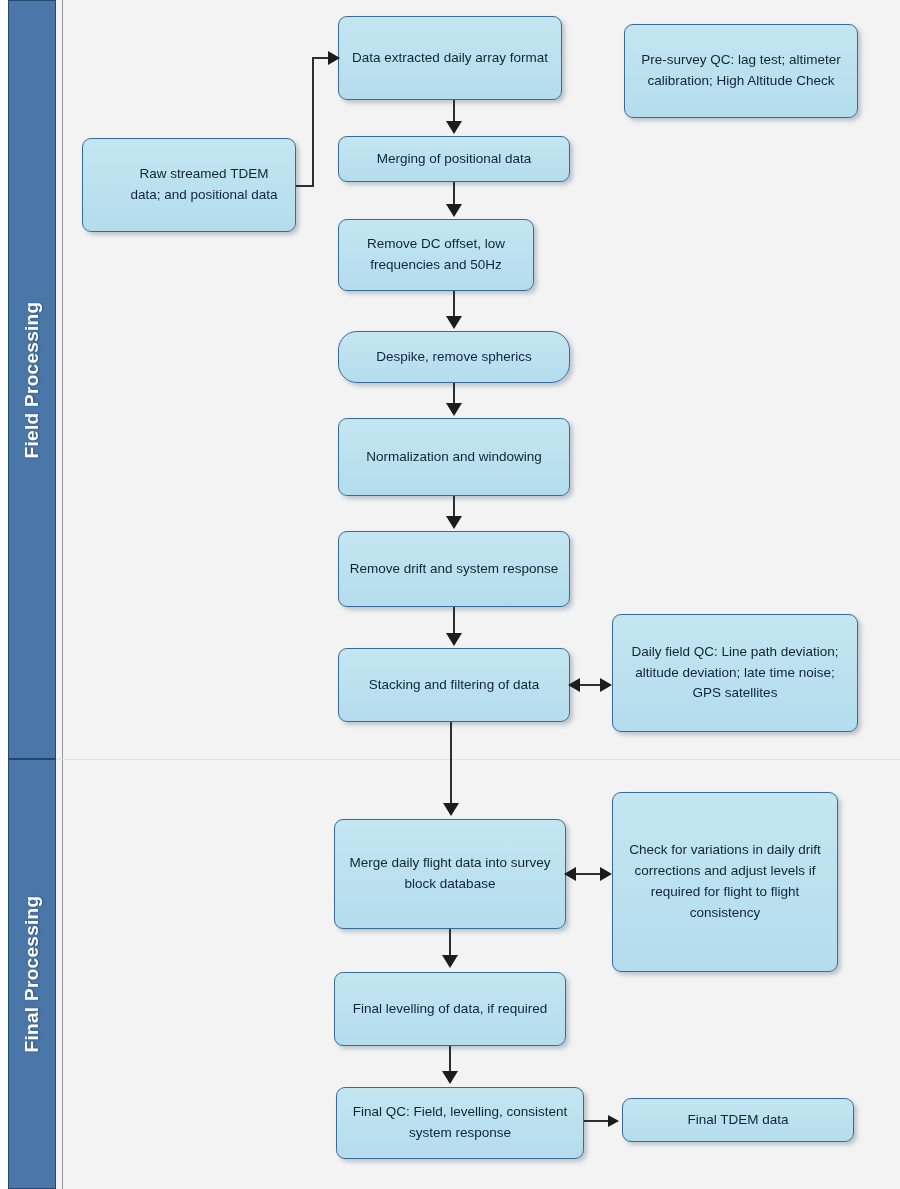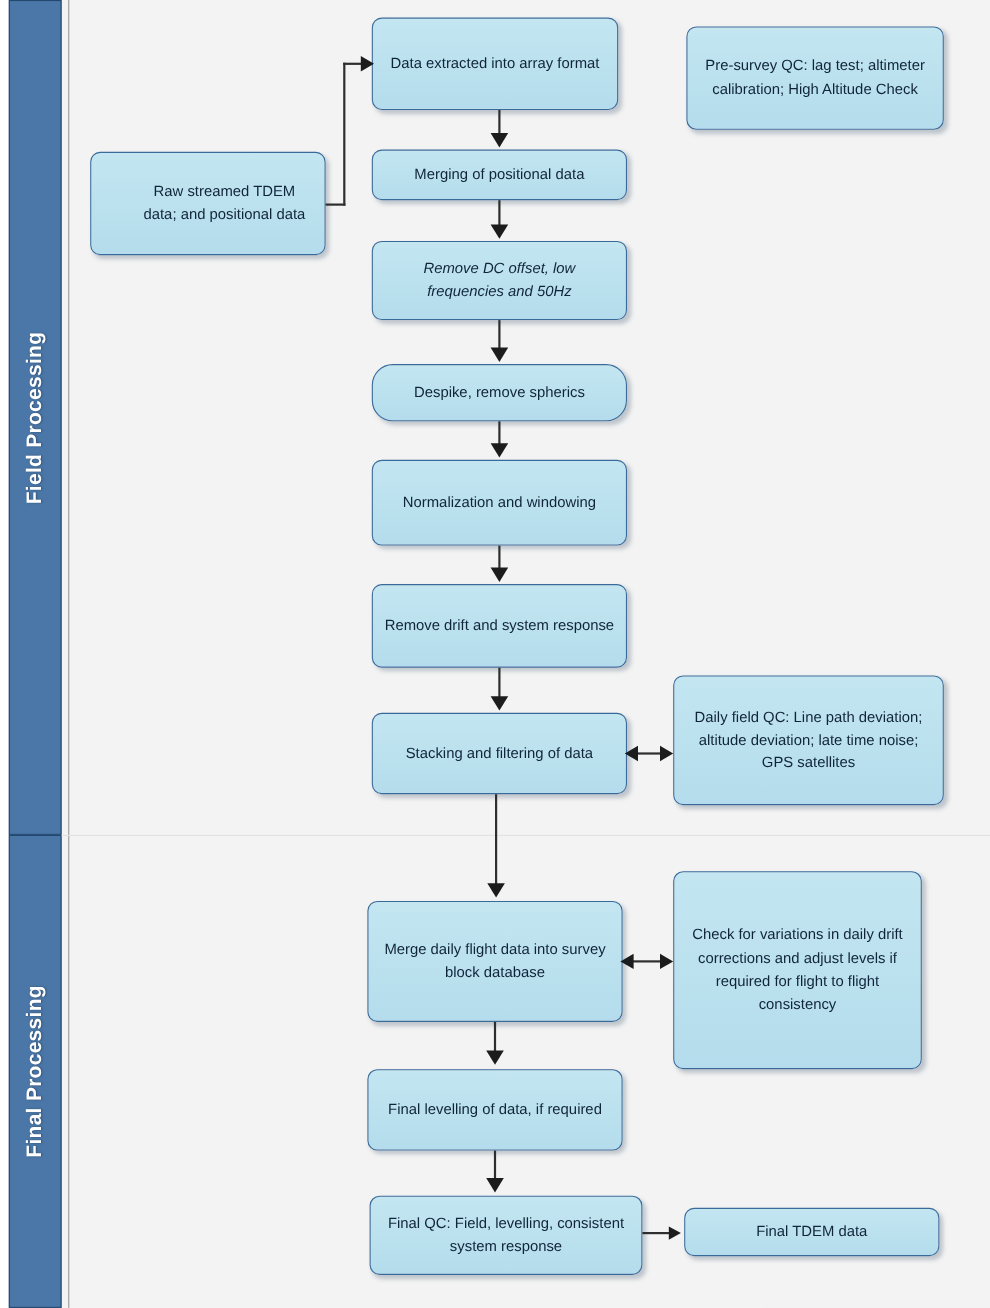--- a/index.html
+++ b/index.html
@@ -135,36 +135,36 @@
     <div class="lane-label">Field Processing</div>
   </div>
   <div class="lane" id="lane-final">
     <div class="lane-label">Final Processing</div>
   </div>
 
   <div class="sep-v" id="sep-v-lane"></div>
   <div class="sep-h" style="top:759px;"></div>
 
   <div class="node" id="n-extracted" style="left:338px; top:16px; width:224px; height:84px;">
-    <span>Data extracted into array format</span>
+    <span>Data extracted daily array format</span>
   </div>
 
   <div class="node" id="n-presurvey" style="left:624px; top:24px; width:234px; height:94px;">
     <span>Pre-survey QC: lag test; altimeter calibration; High Altitude Check</span>
   </div>
 
   <div class="node" id="n-raw" style="left:82px; top:138px; width:214px; height:94px;padding-left:40px;">
     <span>Raw streamed TDEM data; and positional data</span>
   </div>
 
   <div class="node" id="n-merging" style="left:338px; top:136px; width:232px; height:46px;">
     <span>Merging of positional data</span>
   </div>
 
-  <div class="node" id="n-removedc" style="left:338px; top:219px; width:232px; height:72px;font-style:italic;">
+  <div class="node" id="n-removedc" style="left:338px; top:219px; width:196px; height:72px;">
     <span>Remove DC offset, low frequencies and 50Hz</span>
   </div>
 
   <div class="node" id="n-despike" style="left:338px; top:331px; width:232px; height:52px;border-radius:19px;">
     <span>Despike, remove spherics</span>
   </div>
 
   <div class="node" id="n-normal" style="left:338px; top:418px; width:232px; height:78px;">
     <span>Normalization and windowing</span>
   </div>

